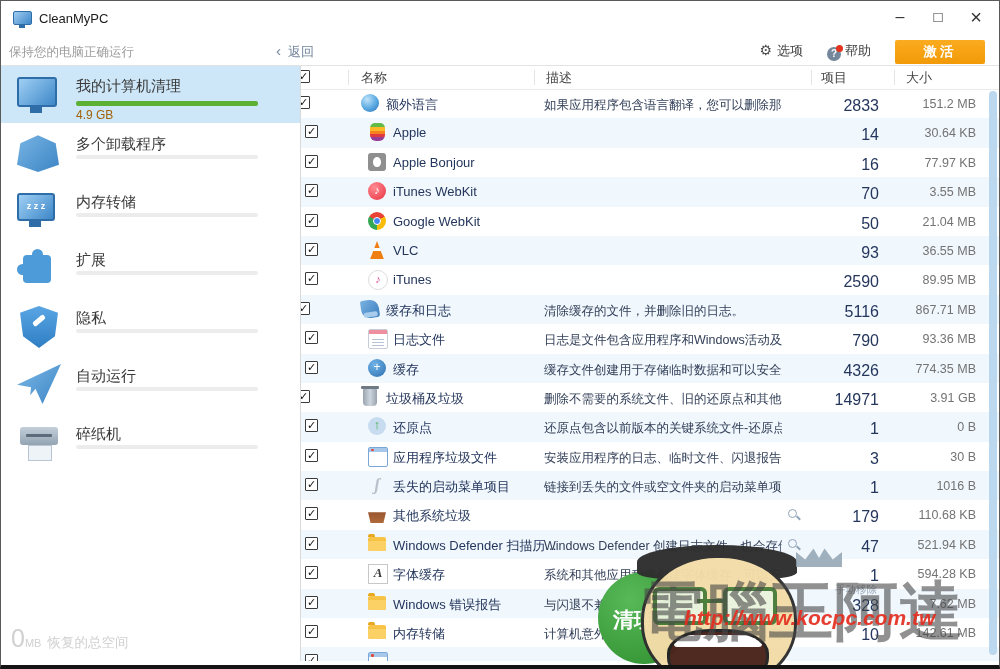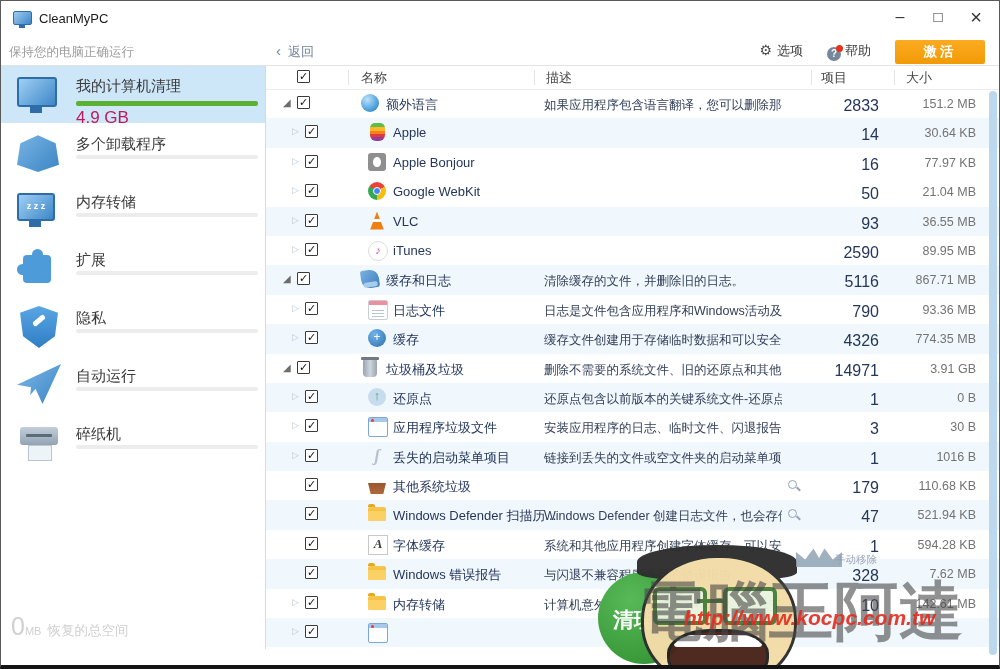--- a/index.html
+++ b/index.html
@@ -20,28 +20,28 @@
   .chev{margin-right:7px;font-size:15px;color:#72849a;}.chev::before{content:"‹";}
   .tbtn{position:absolute;top:5px;font-size:13px;color:#3d3d3d;}
   .btn-options{right:196px;}
   .gear{margin-right:5px;font-size:14px;color:#4c4c4c;}.gear::before{content:"⚙";}
   .btn-help{right:128px;}
   .helpi{display:inline-block;position:relative;width:14px;height:14px;margin-right:4px;background:#74879b;border-radius:50%;color:#fff;font-size:10px;font-weight:bold;text-align:center;line-height:14px;vertical-align:-2px;}
   .helpi::before{content:"?";}
   .helpi::after{content:"";position:absolute;right:-2px;top:-2px;width:7px;height:7px;background:#e4321d;border-radius:50%;}
   .btn-activate{position:absolute;right:14px;top:3px;width:90px;height:24px;line-height:24px;text-align:center;background:linear-gradient(180deg,#fbab20,#f29a07);color:#fff;font-size:13.5px;font-weight:bold;border-radius:2px;letter-spacing:3px;}
   
-  .sidebar{position:absolute;left:0;top:64px;width:265px;bottom:16px;background:#fff;border-right:1px solid #d9d9d9;box-sizing:border-box;z-index:10;text-align:center;}
+  .sidebar{position:absolute;left:0;top:64px;width:300px;bottom:4px;background:#fff;border-right:1px solid #d9d9d9;box-sizing:border-box;z-index:10;text-align:center;}
   .side-item{position:relative;height:58px;cursor:default;}
   .side-item.sel{background:#cde7f8;}
   .sicon{position:absolute;left:16px;top:9px;width:44px;height:42px;}
   .side-label{position:absolute;left:75px;top:12px;font-size:15px;color:#3a3a3a;}
   .side-bar{position:absolute;left:75px;top:32px;width:182px;height:4px;background:#ececec;border-radius:2px;}
   .sel .side-bar{top:36px;height:5px;background:#5cb135;}
-  .side-sub{position:absolute;left:75px;top:43px;font-size:17px;color:#be185d;}
+  .side-sub{position:absolute;left:75px;top:43px;font-size:12px;color:#a16207;}
   .side-footer{position:absolute;left:10px;bottom:8px;color:#d0d0d0;white-space:nowrap;}
   .sf-val{font-size:25px;}
   .sf-unit{font-size:11px;margin-right:6px;}
   .sf-label{font-size:13.5px;}
   
   .si-monitor{background:linear-gradient(135deg,#9fd0f4,#3e87c8);border:2px solid #2f6da8;border-radius:3px;width:36px;height:26px;top:12px;}
   .si-monitor::after{content:"";position:absolute;left:11px;top:26px;width:12px;height:8px;background:#2f6da8;}
   .si-box{background:linear-gradient(135deg,#7ab6e6,#3c85c4);clip-path:polygon(8% 28%,50% 8%,92% 28%,100% 82%,50% 100%,0 82%);width:42px;height:40px;}
   .si-monitor-zzz{background:linear-gradient(135deg,#9fd0f4,#3e87c8);border:2px solid #2f6da8;border-radius:3px;width:34px;height:24px;top:12px;color:#fff;font-size:9px;font-weight:bold;text-align:center;line-height:22px;}
   .si-monitor-zzz::before{content:"z z z";}
@@ -250,20 +250,29 @@
   <div class="trow child">
     <span class="arrow a-col"></span>
     <span class="cb"></span>
     <span class="ricon i-apple-gray"></span>
     <span class="rname">Apple Bonjour</span>
 
     <span class="ritems">16</span>
     <span class="rsize">77.97 KB</span>
   </div>
 
+  <div class="trow child stripe">
+    <span class="arrow a-col"></span>
+    <span class="cb"></span>
+    <span class="ricon i-itunes-red"></span>
+    <span class="rname">iTunes WebKit</span>
+
+    <span class="ritems">70</span>
+    <span class="rsize">3.55 MB</span>
+  </div>
 
   <div class="trow child">
     <span class="arrow a-col"></span>
     <span class="cb"></span>
     <span class="ricon i-chrome"></span>
     <span class="rname">Google WebKit</span>
 
     <span class="ritems">50</span>
     <span class="rsize">21.04 MB</span>
   </div>

